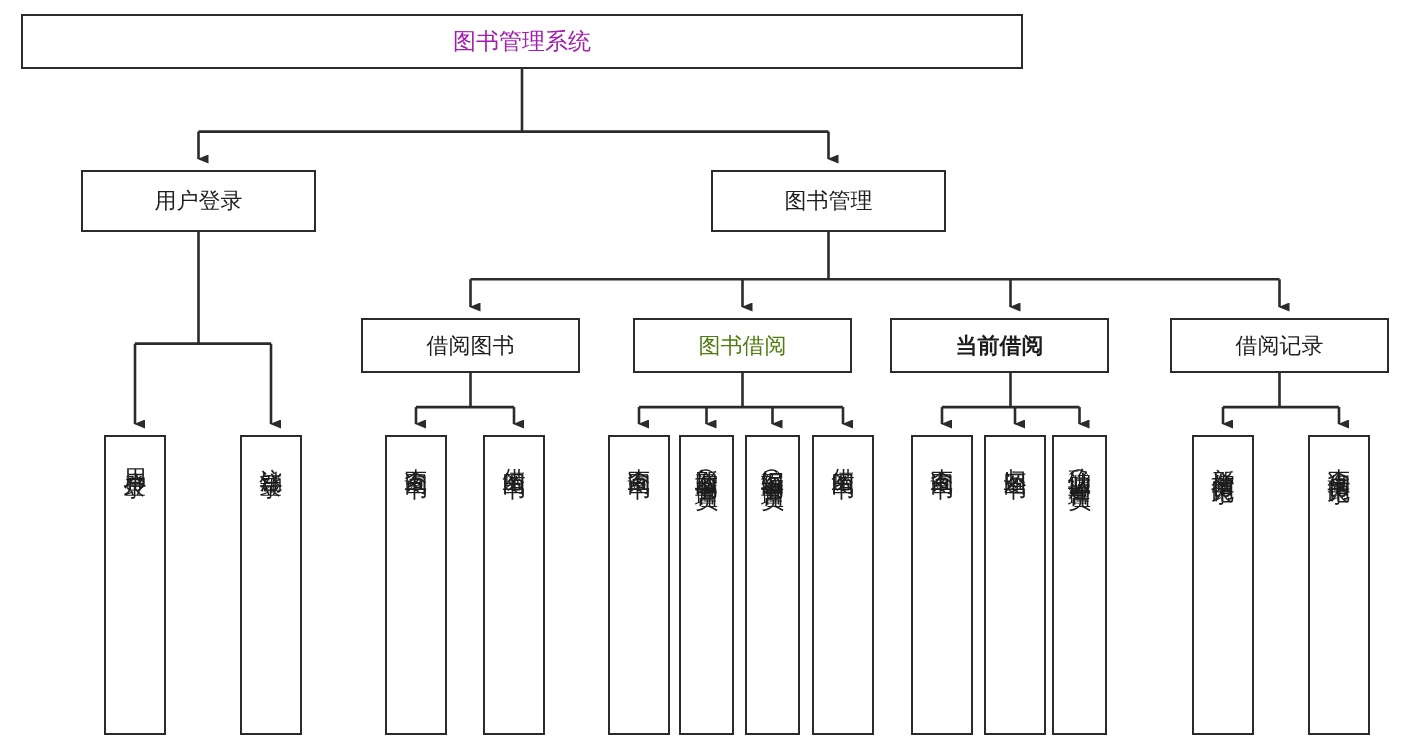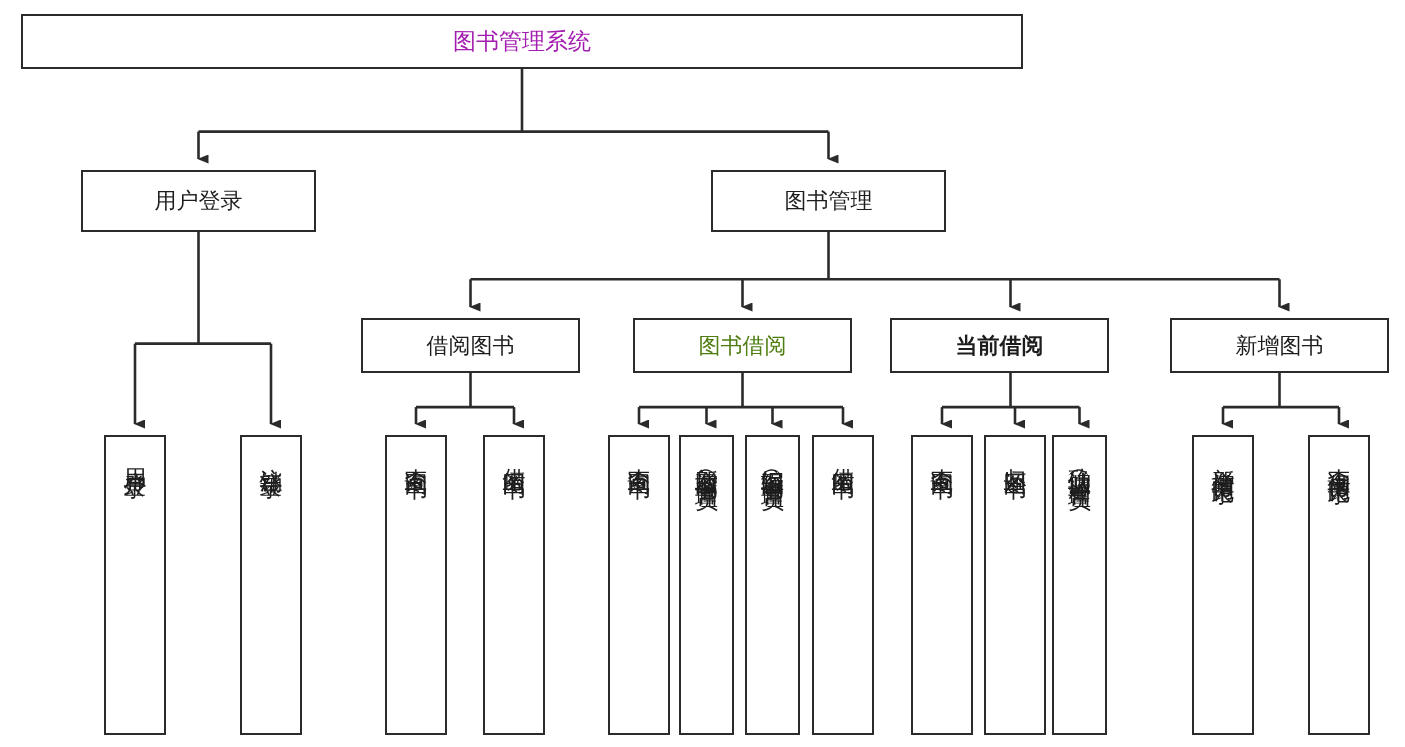--- a/index.html
+++ b/index.html
@@ -134,21 +134,21 @@
       <div class="node h" style="left: 361px; top: 318px; width: 219px; height: 55px; border-color: rgb(43, 43, 43); background: rgb(255, 255, 255);">
         <span class="lbl" style="color: rgb(29, 29, 29);">借阅图书</span>
       </div>
       <div class="node h" style="left: 633px; top: 318px; width: 219px; height: 55px; border-color: rgb(43, 43, 43); background: rgb(255, 255, 255);">
         <span class="lbl" style="color: #4d7c0f;">图书借阅</span>
       </div>
       <div class="node h" style="left: 890px; top: 318px; width: 219px; height: 55px; border-color: rgb(43, 43, 43); background: rgb(255, 255, 255); font-weight: bold;">
         <span class="lbl" style="color: rgb(29, 29, 29);">当前借阅</span>
       </div>
       <div class="node h" style="left: 1170px; top: 318px; width: 219px; height: 55px; border-color: rgb(43, 43, 43); background: rgb(255, 255, 255);">
-        <span class="lbl" style="color: rgb(29, 29, 29);">新增图书</span>
+        <span class="lbl" style="color: rgb(29, 29, 29);">借阅记录</span>
       </div>
       <div class="node v" style="left: 104px; top: 435px; width: 62px; height: 300px; border-color: rgb(43, 43, 43); background: rgb(255, 255, 255);">
         <span class="lbl" style="color: rgb(29, 29, 29);">用户登录</span>
       </div>
       <div class="node v" style="left: 240px; top: 435px; width: 62px; height: 300px; border-color: rgb(43, 43, 43); background: rgb(255, 255, 255);">
         <span class="lbl" style="color: rgb(29, 29, 29);">注销登录</span>
       </div>
       <div class="node v" style="left: 385px; top: 435px; width: 62px; height: 300px; border-color: rgb(43, 43, 43); background: rgb(255, 255, 255);">
         <span class="lbl" style="color: rgb(29, 29, 29);">查询图书</span>
       </div>

